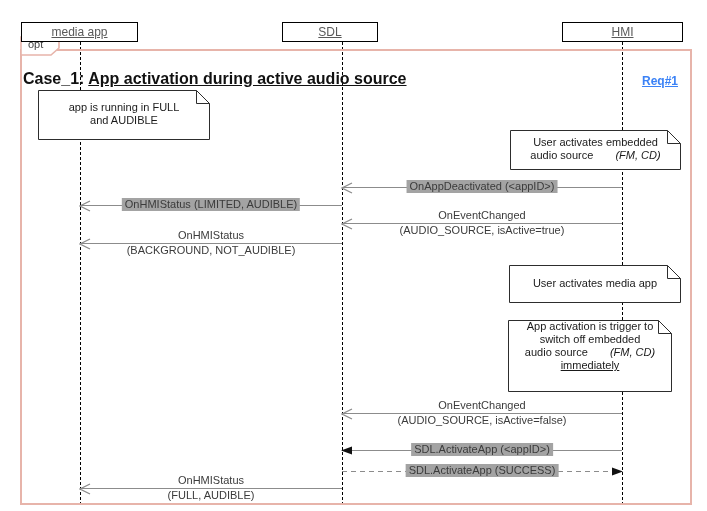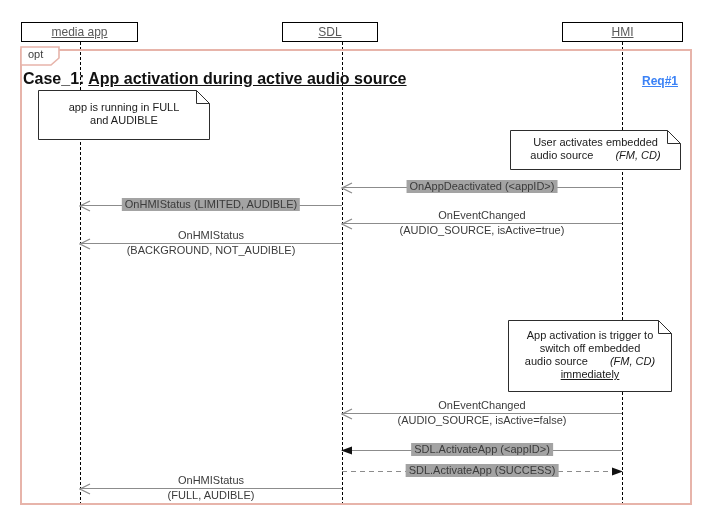--- a/index.html
+++ b/index.html
@@ -12,21 +12,21 @@
     position:absolute; top:22px; height:20px; box-sizing:border-box;
     border:1px solid #000; background:#fff;
     display:flex; align-items:center; justify-content:center;
   }
   .pname { font-size:12px; color:#595959; text-decoration:underline; }
   
   .lifeline { position:absolute; top:42px; height:463px; width:0; border-left:1px dashed #000; }
   
   .opt-frame { position:absolute; left:20px; top:49px; width:672px; height:456px;
     box-sizing:border-box; border:2px solid #e7b4aa; }
-  .opt-tab { position:absolute; left:20px; top:46px; width:36px; height:20px;border-radius:10px; }
+  .opt-tab { position:absolute; left:20px; top:36px; width:36px; height:20px;border-radius:10px; }
   .opt-tab svg { position:absolute; left:0; top:0; }
   .opt-tab-label { position:absolute; left:8px; top:2px; font-size:11px; color:#404040; }
   .case-title { position:absolute; left:23px; top:70px; font-size:16px; font-weight:bold; color:#111; white-space:nowrap; }
   .case-title .underlined { text-decoration:underline; }
   .req-link { position:absolute; top:74px; right:29px; font-size:12px; font-weight:bold;
     color:#3b82f6; text-decoration:underline; cursor:pointer; }
   
   .note { position:absolute; }
   .note svg { position:absolute; left:0; top:0; }
   .note-text { position:relative; text-align:center; font-size:11px; line-height:13px; color:#1a1a1a; }
@@ -87,27 +87,36 @@
     <svg width="171" height="40">
       <path d="M0.5,0.5 L157.5,0.5 L170.5,13.5 L170.5,39.5 L0.5,39.5 Z" fill="#ffffff" stroke="#2d2d2d"></path>
       <path d="M157.5,0.5 L157.5,13.5 L170.5,13.5" fill="none" stroke="#2d2d2d"></path>
     </svg>
     <div class="note-text" style="padding-top:6px">
       <div><span>User </span><span class="b">activates</span><span> embedded</span></div>
       <div><span>audio source </span><span class="i">(FM, CD)</span></div>
     </div>
   </div>
 
+  <div class="note" style="left:509px;top:265px;width:172px;height:38px">
+    <svg width="172" height="38">
+      <path d="M0.5,0.5 L158.5,0.5 L171.5,13.5 L171.5,37.5 L0.5,37.5 Z" fill="#ffffff" stroke="#2d2d2d"></path>
+      <path d="M158.5,0.5 L158.5,13.5 L171.5,13.5" fill="none" stroke="#2d2d2d"></path>
+    </svg>
+    <div class="note-text" style="padding-top:12px">
+      <div><span>User </span><span class="b">activates</span><span> media app</span></div>
+    </div>
+  </div>
 
   <div class="note" style="left:508px;top:320px;width:164px;height:72px">
     <svg width="164" height="72">
       <path d="M0.5,0.5 L150.5,0.5 L163.5,13.5 L163.5,71.5 L0.5,71.5 Z" fill="#ffffff" stroke="#2d2d2d"></path>
       <path d="M150.5,0.5 L150.5,13.5 L163.5,13.5" fill="none" stroke="#2d2d2d"></path>
     </svg>
-    <div class="note-text" style="padding-top:9px">
+    <div class="note-text" style="">
       <div><span>App activation is </span><span class="b">trigger to</span></div>
       <div><span class="b">switch off</span><span> embedded</span></div>
       <div><span>audio source </span><span class="i">(FM, CD)</span></div>
       <div><span class="b u">immediately</span></div>
     </div>
   </div>
 
   <div>
     <div class="msg-line" style="left:342px;top:187px;width:280px"></div>
     <svg class="arrow" style="left:341px;top:182px" width="12" height="12">

